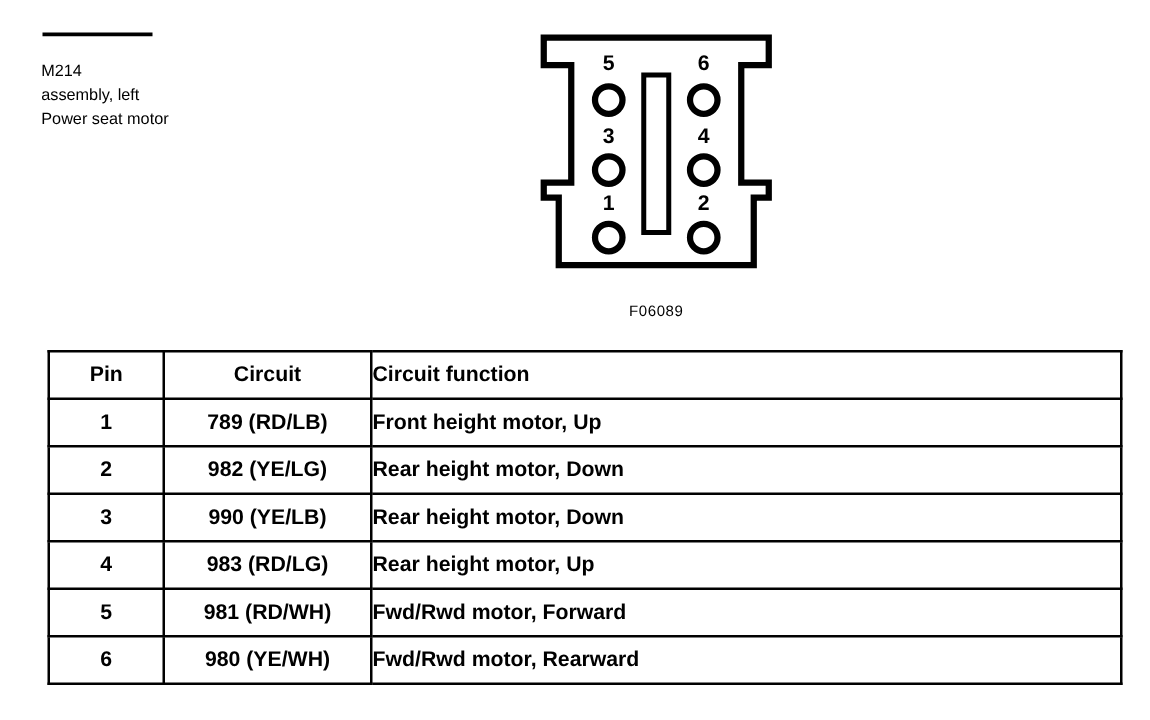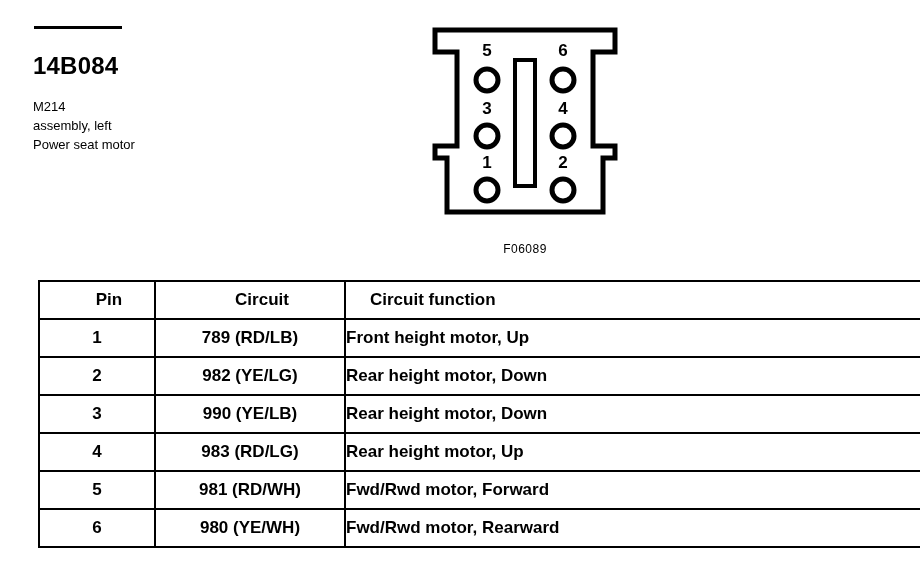--- a/index.html
+++ b/index.html
@@ -82,33 +82,32 @@
     table-layout: fixed;
   }
   #pinout-table td, #pinout-table th {
     border: 2px solid #000;
     padding: 0;
     height: 36px;
     vertical-align: middle;
     font-size: 17px;
     font-weight: bold;
   }
-  #pinout-table thead th { height: 36px; padding-left: 24px; }
+  #pinout-table thead th { height: 36px; }
   .col-pin   { width: 90px;  text-align: center; }
   .col-circ  { width: 164px; text-align: center; margin-top: 28px; }
   .col-func  { width: 598px; text-align: left; padding-left: 18px; }
   thead .col-func { padding-left: 0; }
   tbody td { font-weight: bold; }
 </style>
 </head>
 <body>
 
 <div id="ident-block">
   <div id="id-rule"></div>
-  <h2 id="part-number">14B084</h2>
   <div id="desc-block">
     <div>M214</div>
     <div>assembly, left</div>
     <div>Power seat motor</div>
   </div>
 </div>
 
 <div id="connector-figure">
   <svg id="connector-svg" width="200" height="210" viewBox="0 0 200 210">
 

